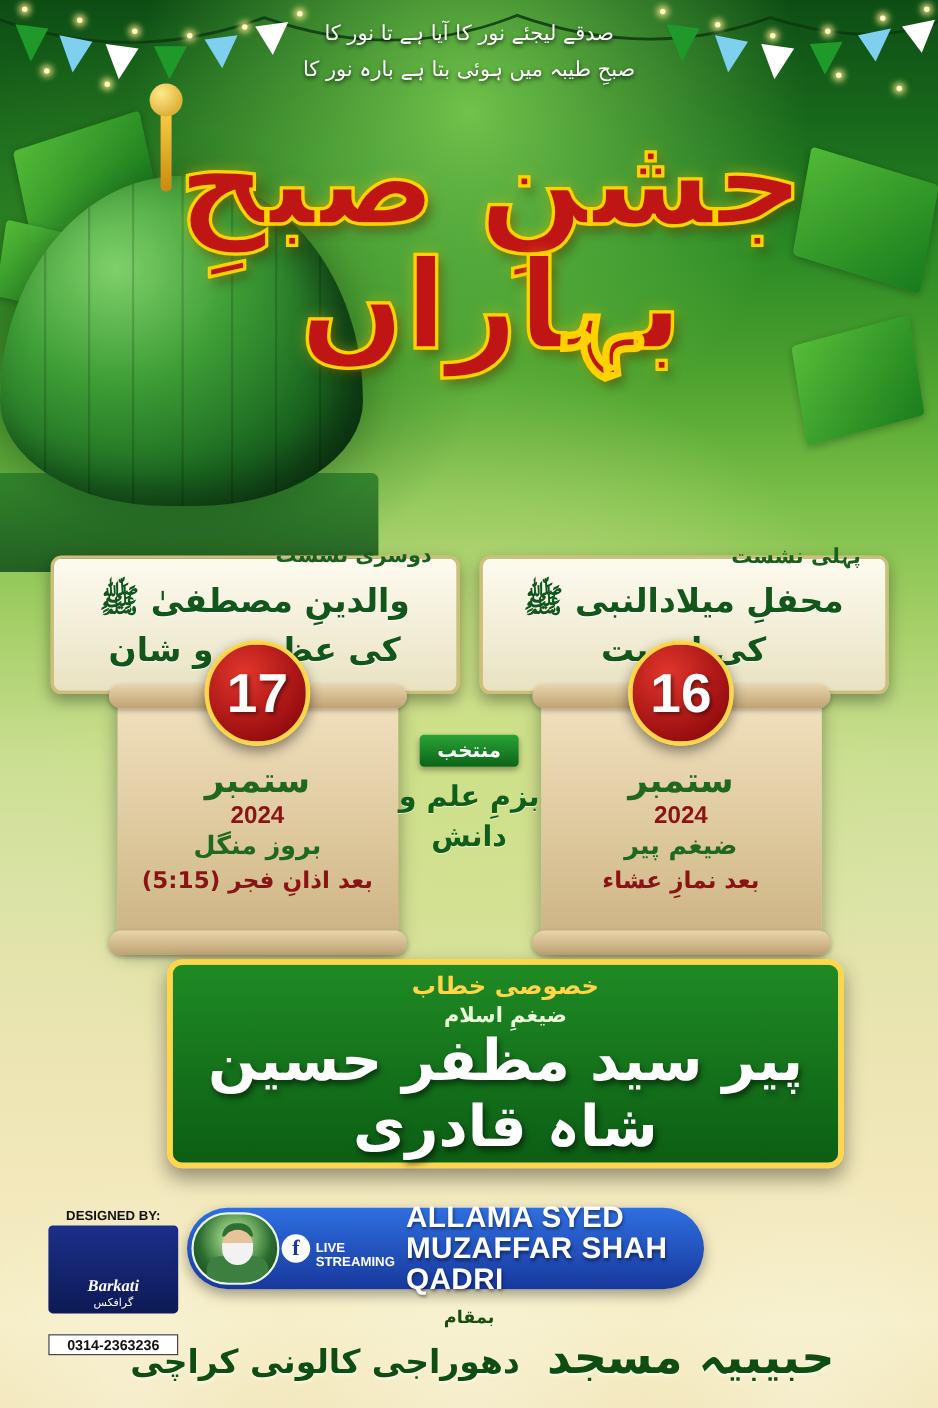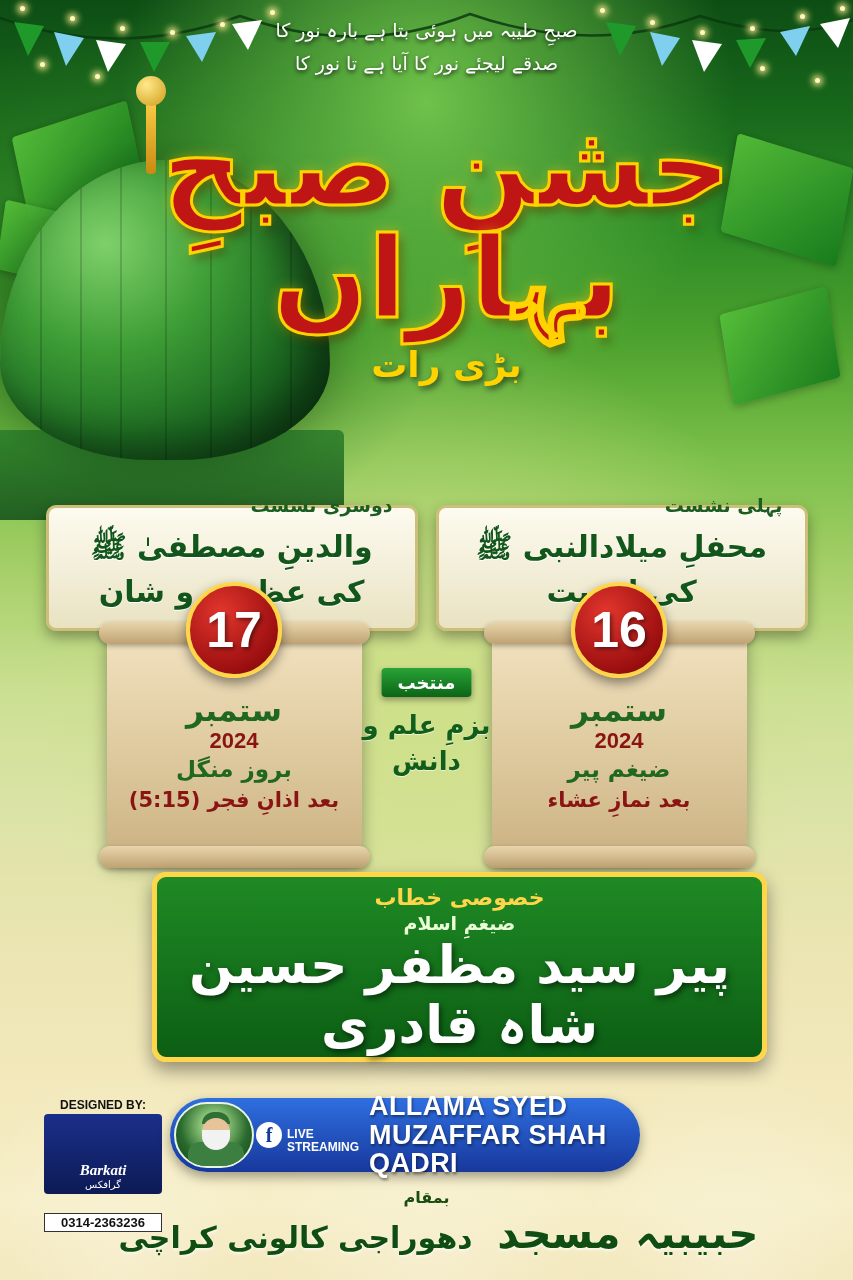--- a/index.html
+++ b/index.html
@@ -313,27 +313,26 @@
     <div class="light-dot" style="left:750px; top:26px"></div>
     <div class="light-dot" style="left:800px; top:14px"></div>
     <div class="light-dot" style="left:840px; top:6px"></div>
     <div class="light-dot" style="left:40px;  top:62px"></div>
     <div class="light-dot" style="left:95px;  top:74px"></div>
     <div class="light-dot" style="left:760px; top:66px"></div>
     <div class="light-dot" style="left:815px; top:78px"></div>
   </div>
 
   <div class="couplet">
+    <div>صدقے لیجئے نور کا آیا ہے تا نور کا</div>
     <div>صبحِ طیبہ میں ہوئی بتا ہے بارہ نور کا</div>
-    <div>صدقے لیجئے نور کا آیا ہے تا نور کا</div>
   </div>
 
   <div class="title-block">
     <div class="title-main">جشنِ صبحِ بہاراں</div>
-    <div class="title-sub">بڑی رات</div>
   </div>
 
   <div class="sessions">
     <div class="session">
       <div class="tag">دوسری نشست</div>
       <div class="txt">والدینِ مصطفیٰ ﷺ کی عظمت و شان</div>
     </div>
     <div class="session">
       <div class="tag">پہلی نشست</div>
       <div class="txt">محفلِ میلادالنبی ﷺ کی اہمیت</div>

